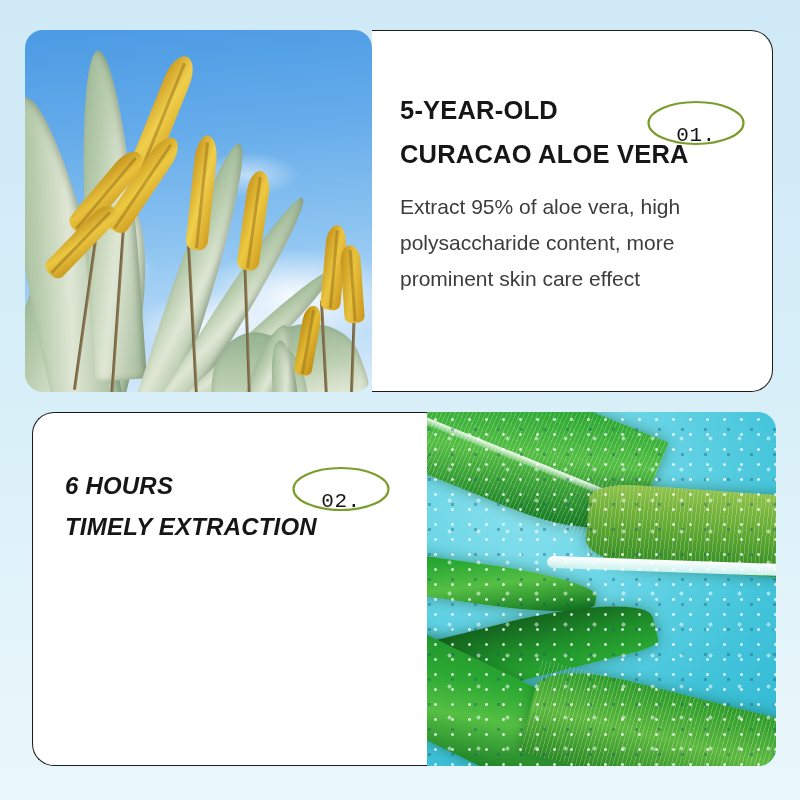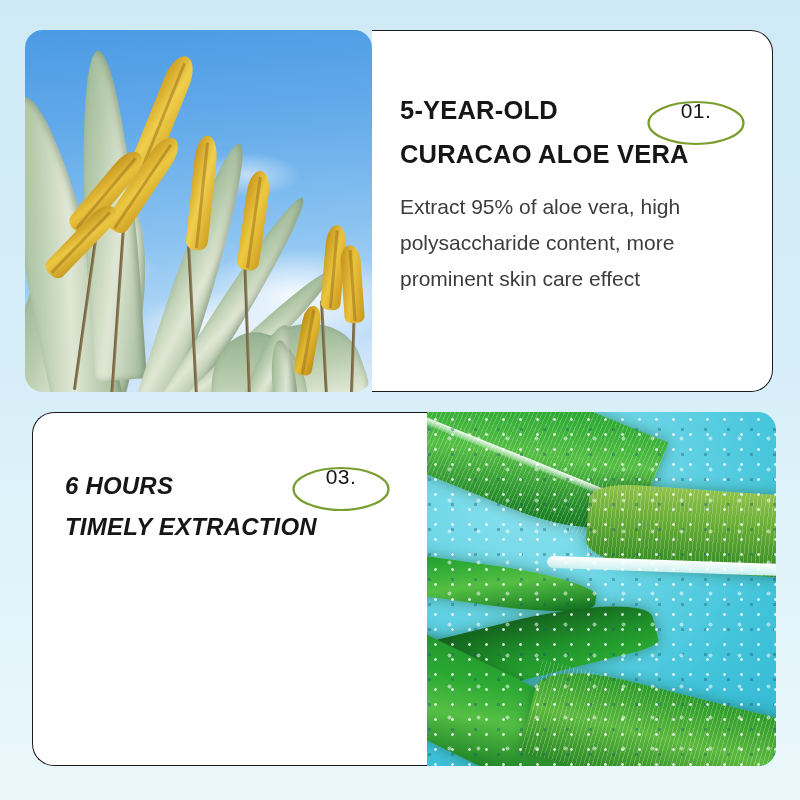--- a/index.html
+++ b/index.html
@@ -107,22 +107,23 @@
   }
 
   .card2-panel .body-text { max-width: 330px; }
 
   
   .badge {
     position: absolute;
     width: 100px;
     height: 48px;
     display: flex;
-    align-items: flex-start;
+    align-items: flex-end;
     justify-content: center;
+    font-family: Liberation Mono, monospace;
   }
   .badge svg { position: absolute; inset: 0; width: 100%; height: 100%; }
   .badge-label {
     position: relative;
     font-size: 21px;
     font-weight: 400;
     color: #161616;
     letter-spacing: 0.5px;
   }
   .badge-1 { right: 26px; top: 68px; }
@@ -257,21 +258,21 @@
   </section>
 
   <section class="card2">
 
     <div class="card2-panel">
 
       <div class="badge badge-2">
         <svg viewBox="0 0 100 48" preserveAspectRatio="none">
           <ellipse cx="50" cy="24" rx="47.5" ry="21" fill="none" stroke="#7a9e2e" stroke-width="2.2"></ellipse>
         </svg>
-        <span class="badge-label">03.</span>
+        <span class="badge-label">02.</span>
       </div>
 
       <div class="headings">
         <div class="heading-line">6 HOURS</div>
         <div class="heading-line">TIMELY EXTRACTION</div>
       </div>
 
     </div>
 
     <div class="card2-photo">

